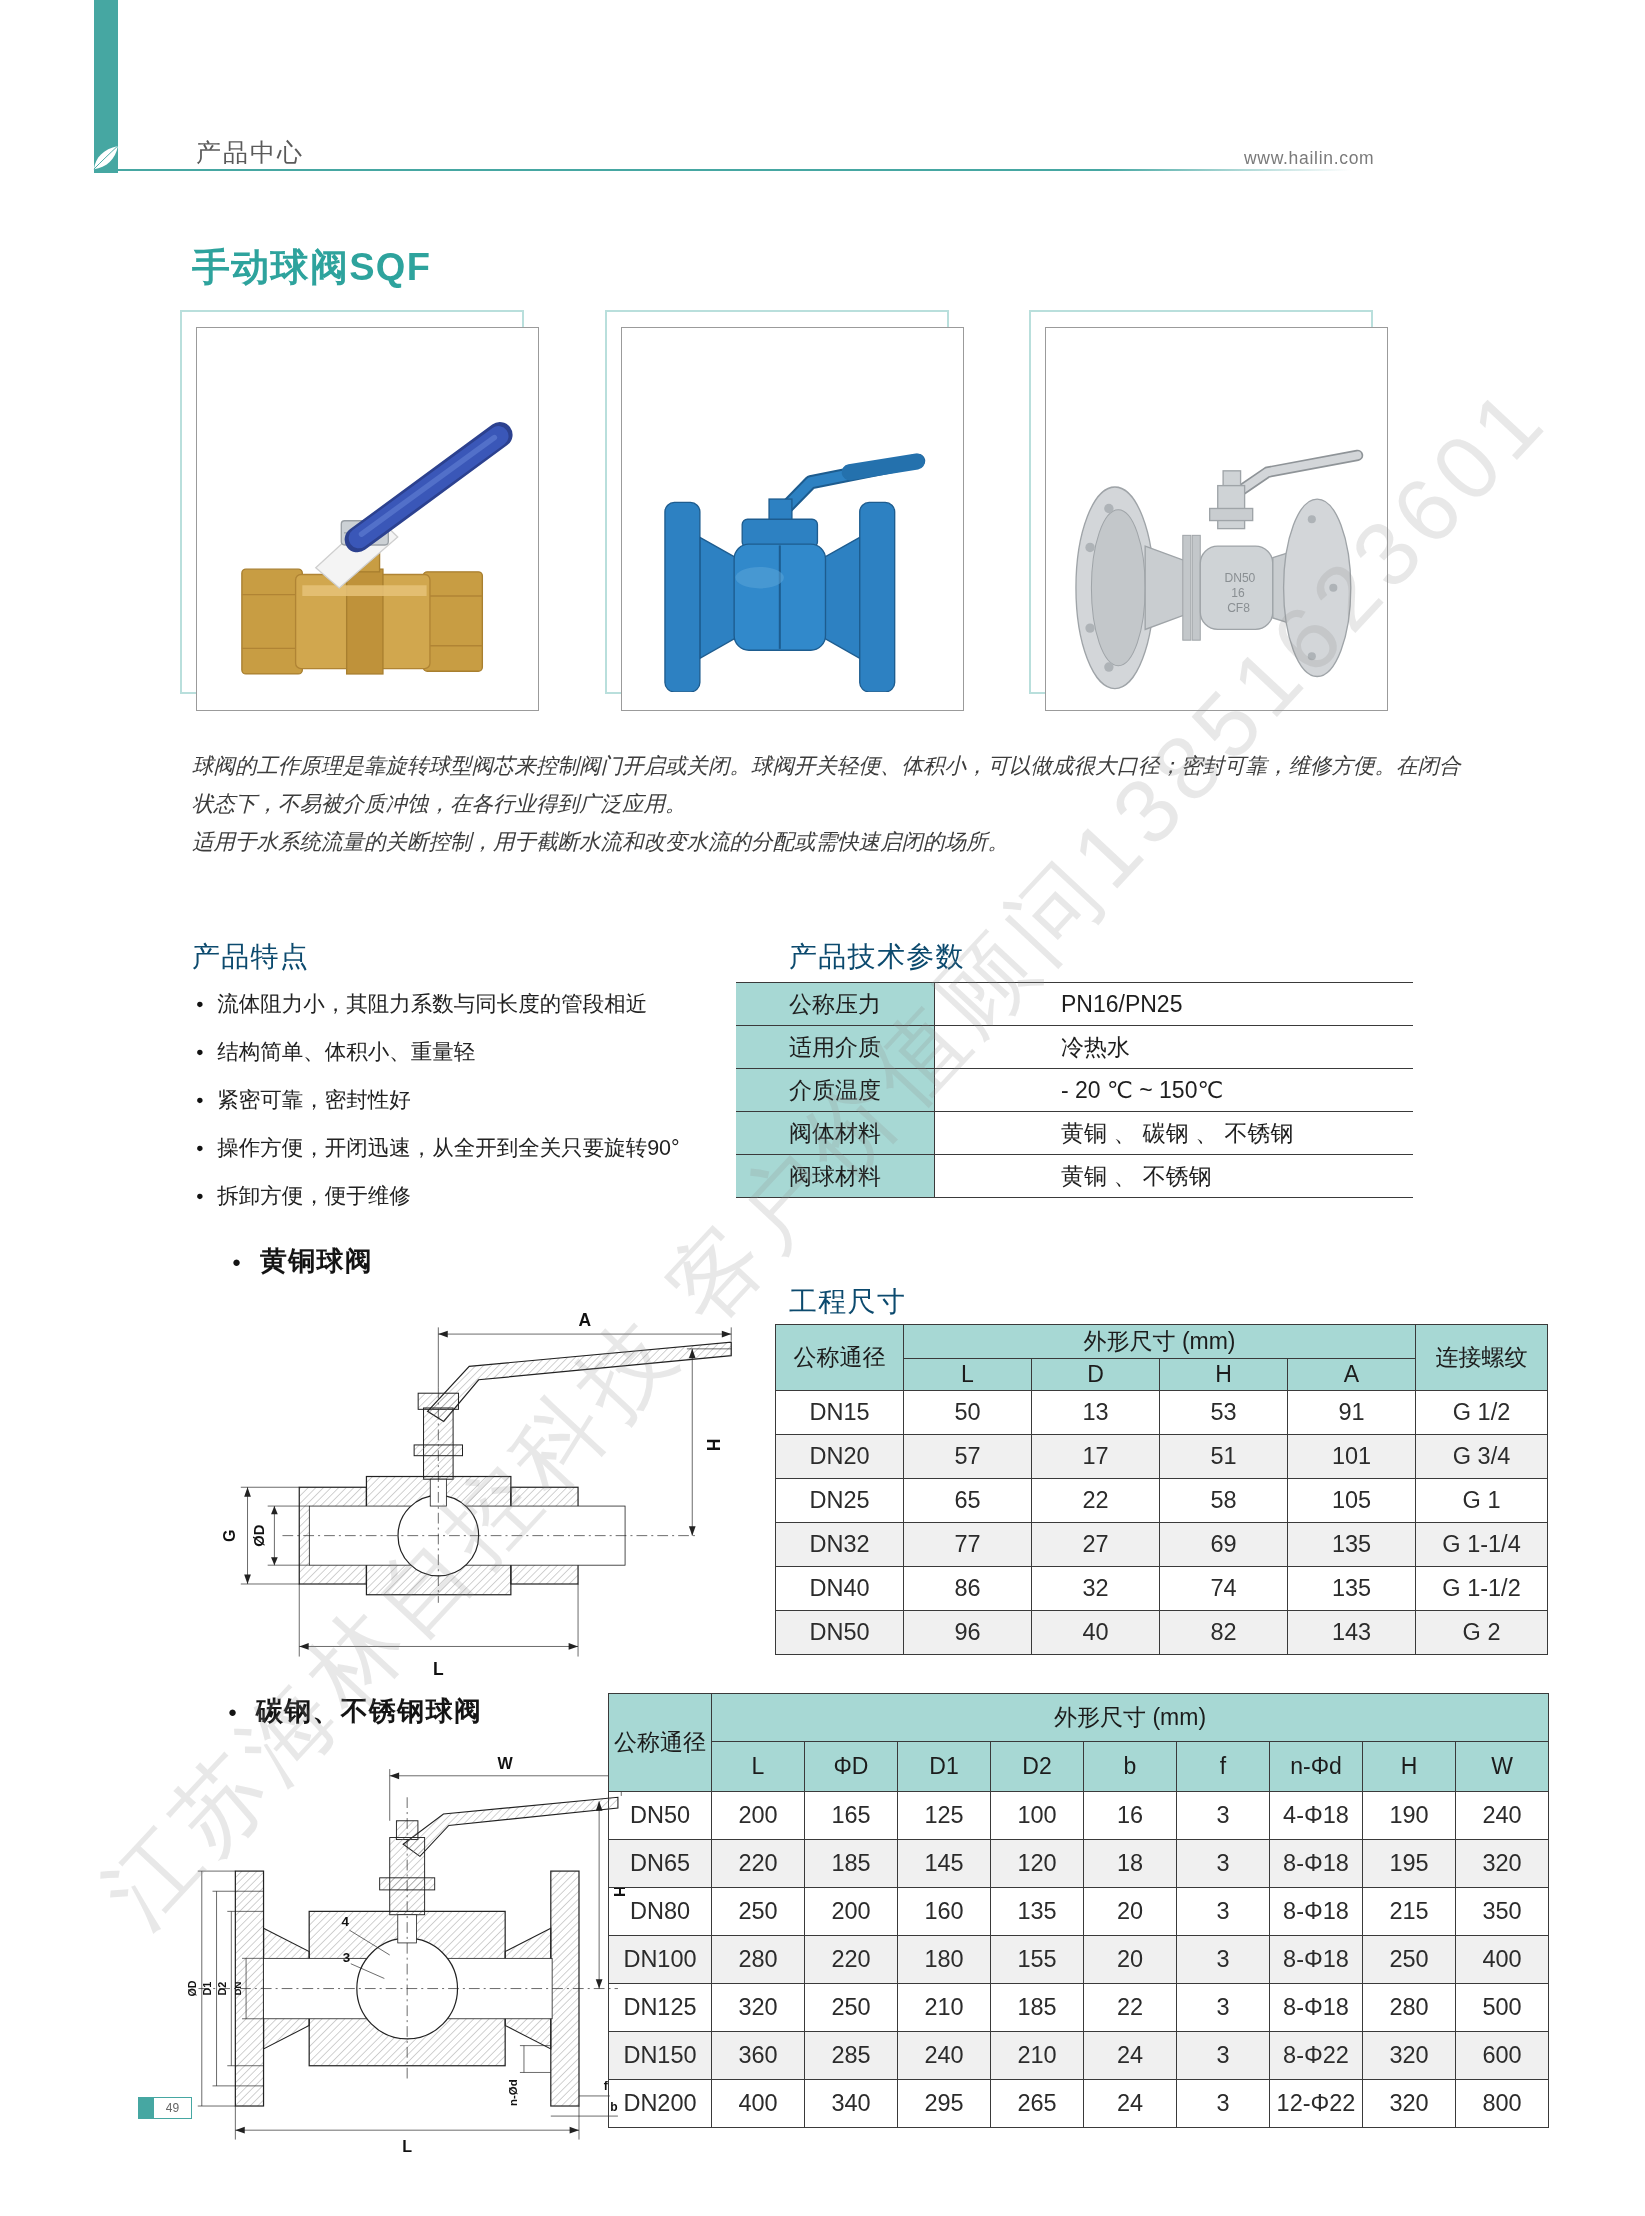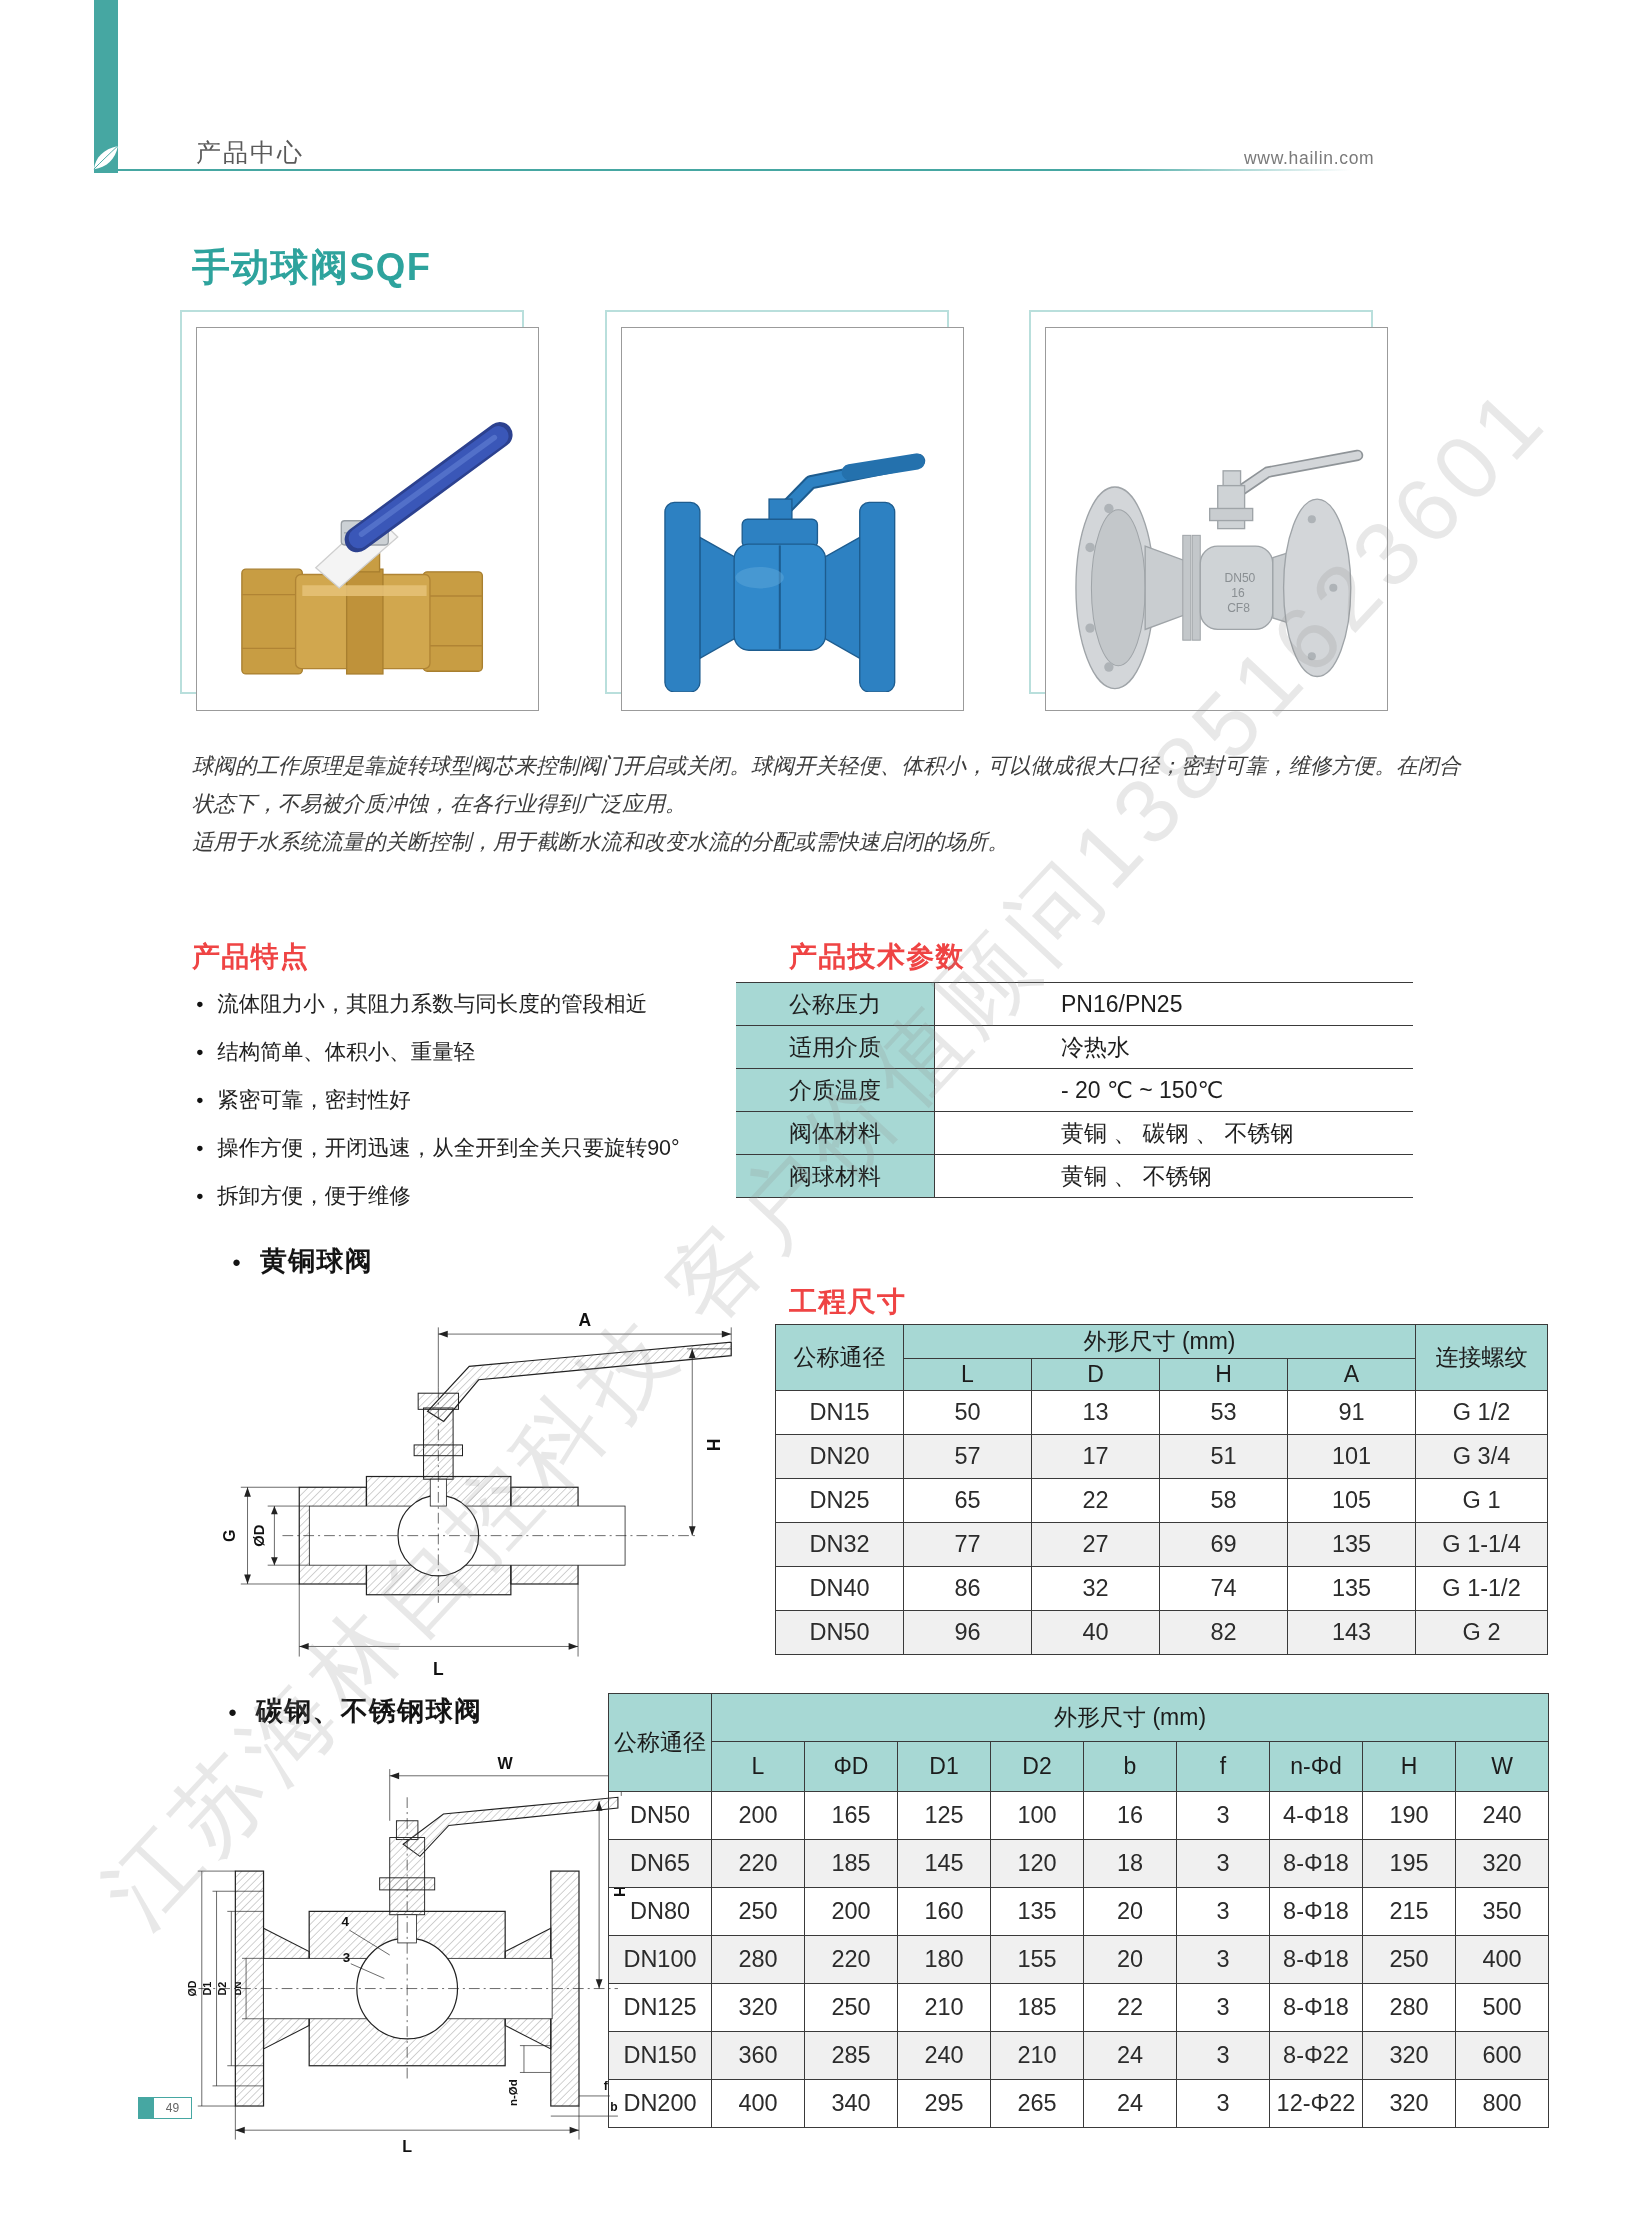--- a/index.html
+++ b/index.html
@@ -18,21 +18,21 @@
   .website{left:1244px;top:148px;font-size:17.5px;color:#7a7a7a;letter-spacing:0.7px;}
   
   .page-title{left:192px;top:242px;font-size:38px;font-weight:bold;color:#2ea39d;letter-spacing:1.3px;}
   
   .teal-frame{width:340px;height:380px;border:2px solid #b9dfdc;background:#fff;}
   .gray-frame{width:341px;height:382px;border:1.3px solid #9b9b9b;background:#fff;}
   
   .description{left:192px;top:747px;width:1276px;font-size:21.5px;color:#3c3c3c;line-height:38px;font-style:italic;}
   .description p{margin:0;}
   
-  .h-black{font-size:28px;font-weight:bold;color:#ef4444;letter-spacing:1.3px;}
+  .h-black{font-size:28px;font-weight:normal;color:#0c4a6e;letter-spacing:1.3px;}
   
   .features-list{left:196px;top:989px;list-style:none;margin:0;padding:0;font-size:21.5px;color:#222;}
   .features-list li{margin-bottom:19px;white-space:nowrap;}
   .features-list li::before{content:"●";font-size:12.8px;margin-right:13.4px;vertical-align:2.7px;color:#111;}
   
   .params{left:736px;top:982px;width:677px;border-collapse:collapse;table-layout:fixed;}
   .params tr{height:43px;border-top:1.3px solid #3a3a3a;}
   .params tr:last-child{border-bottom:1.3px solid #3a3a3a;}
   .params th{background:#a7d8d4;border-right:1.3px solid #3a3a3a;width:196px;
     font-weight:normal;font-size:23px;color:#1e1e1e;}

